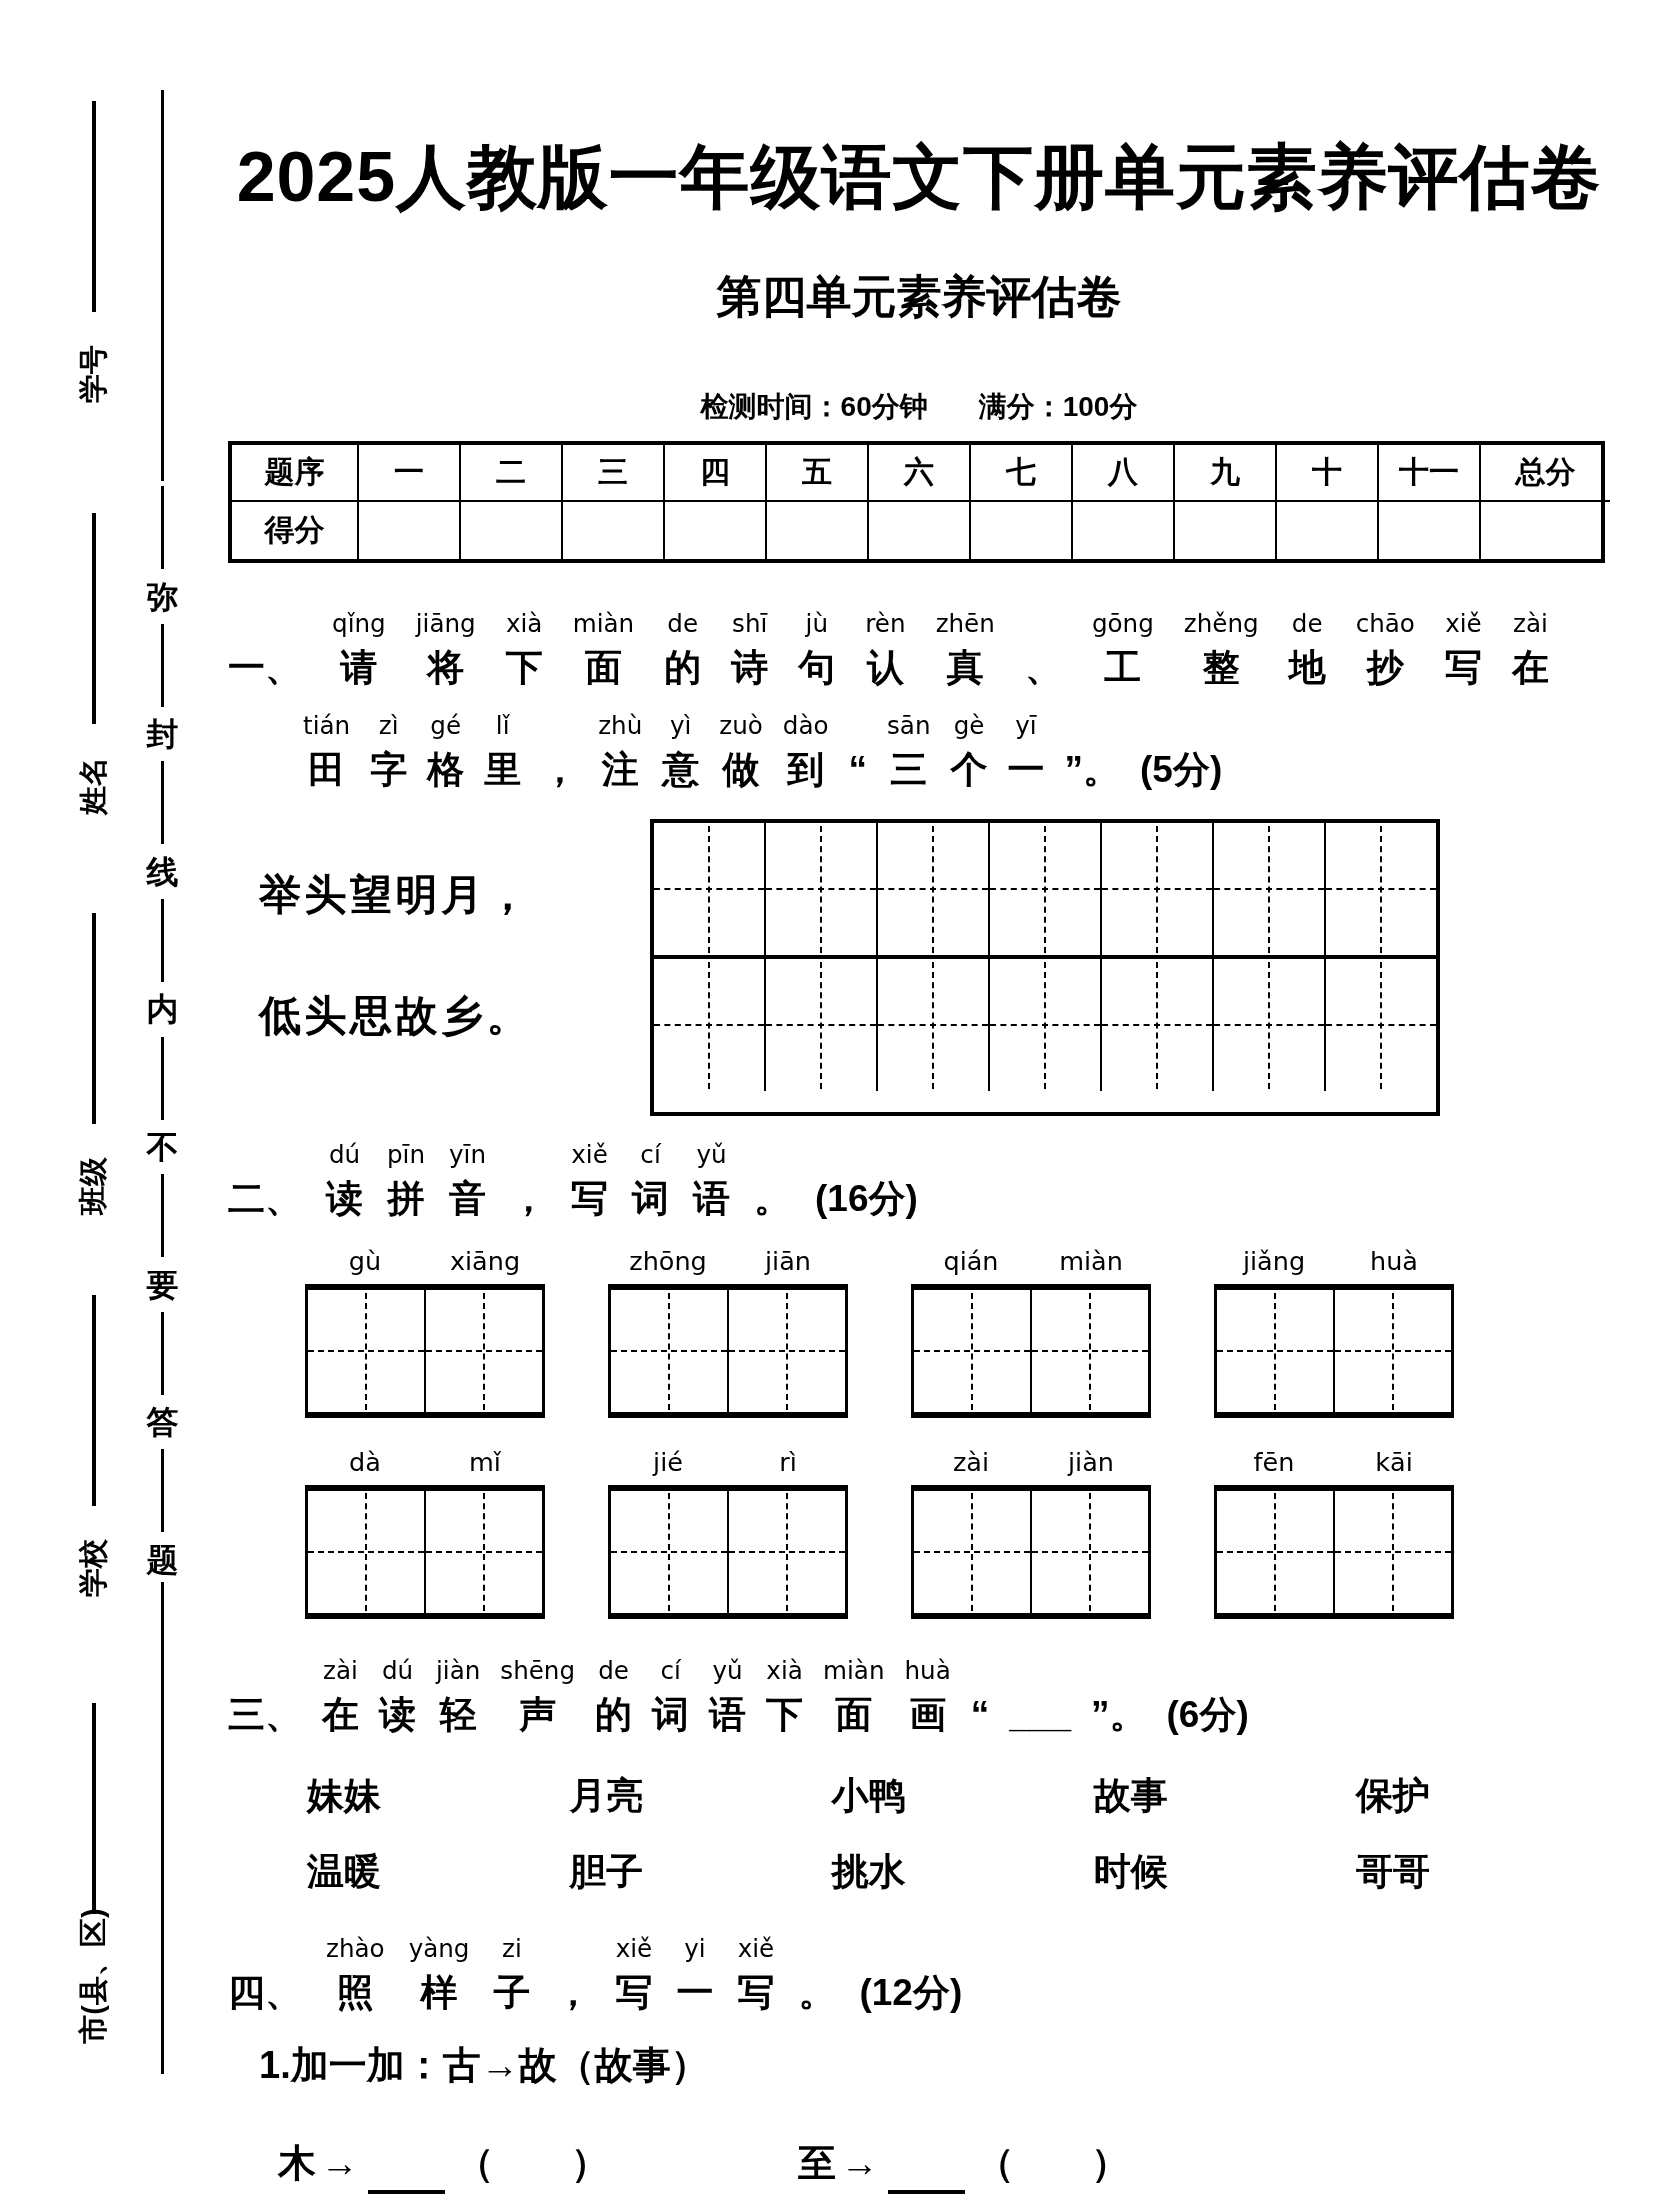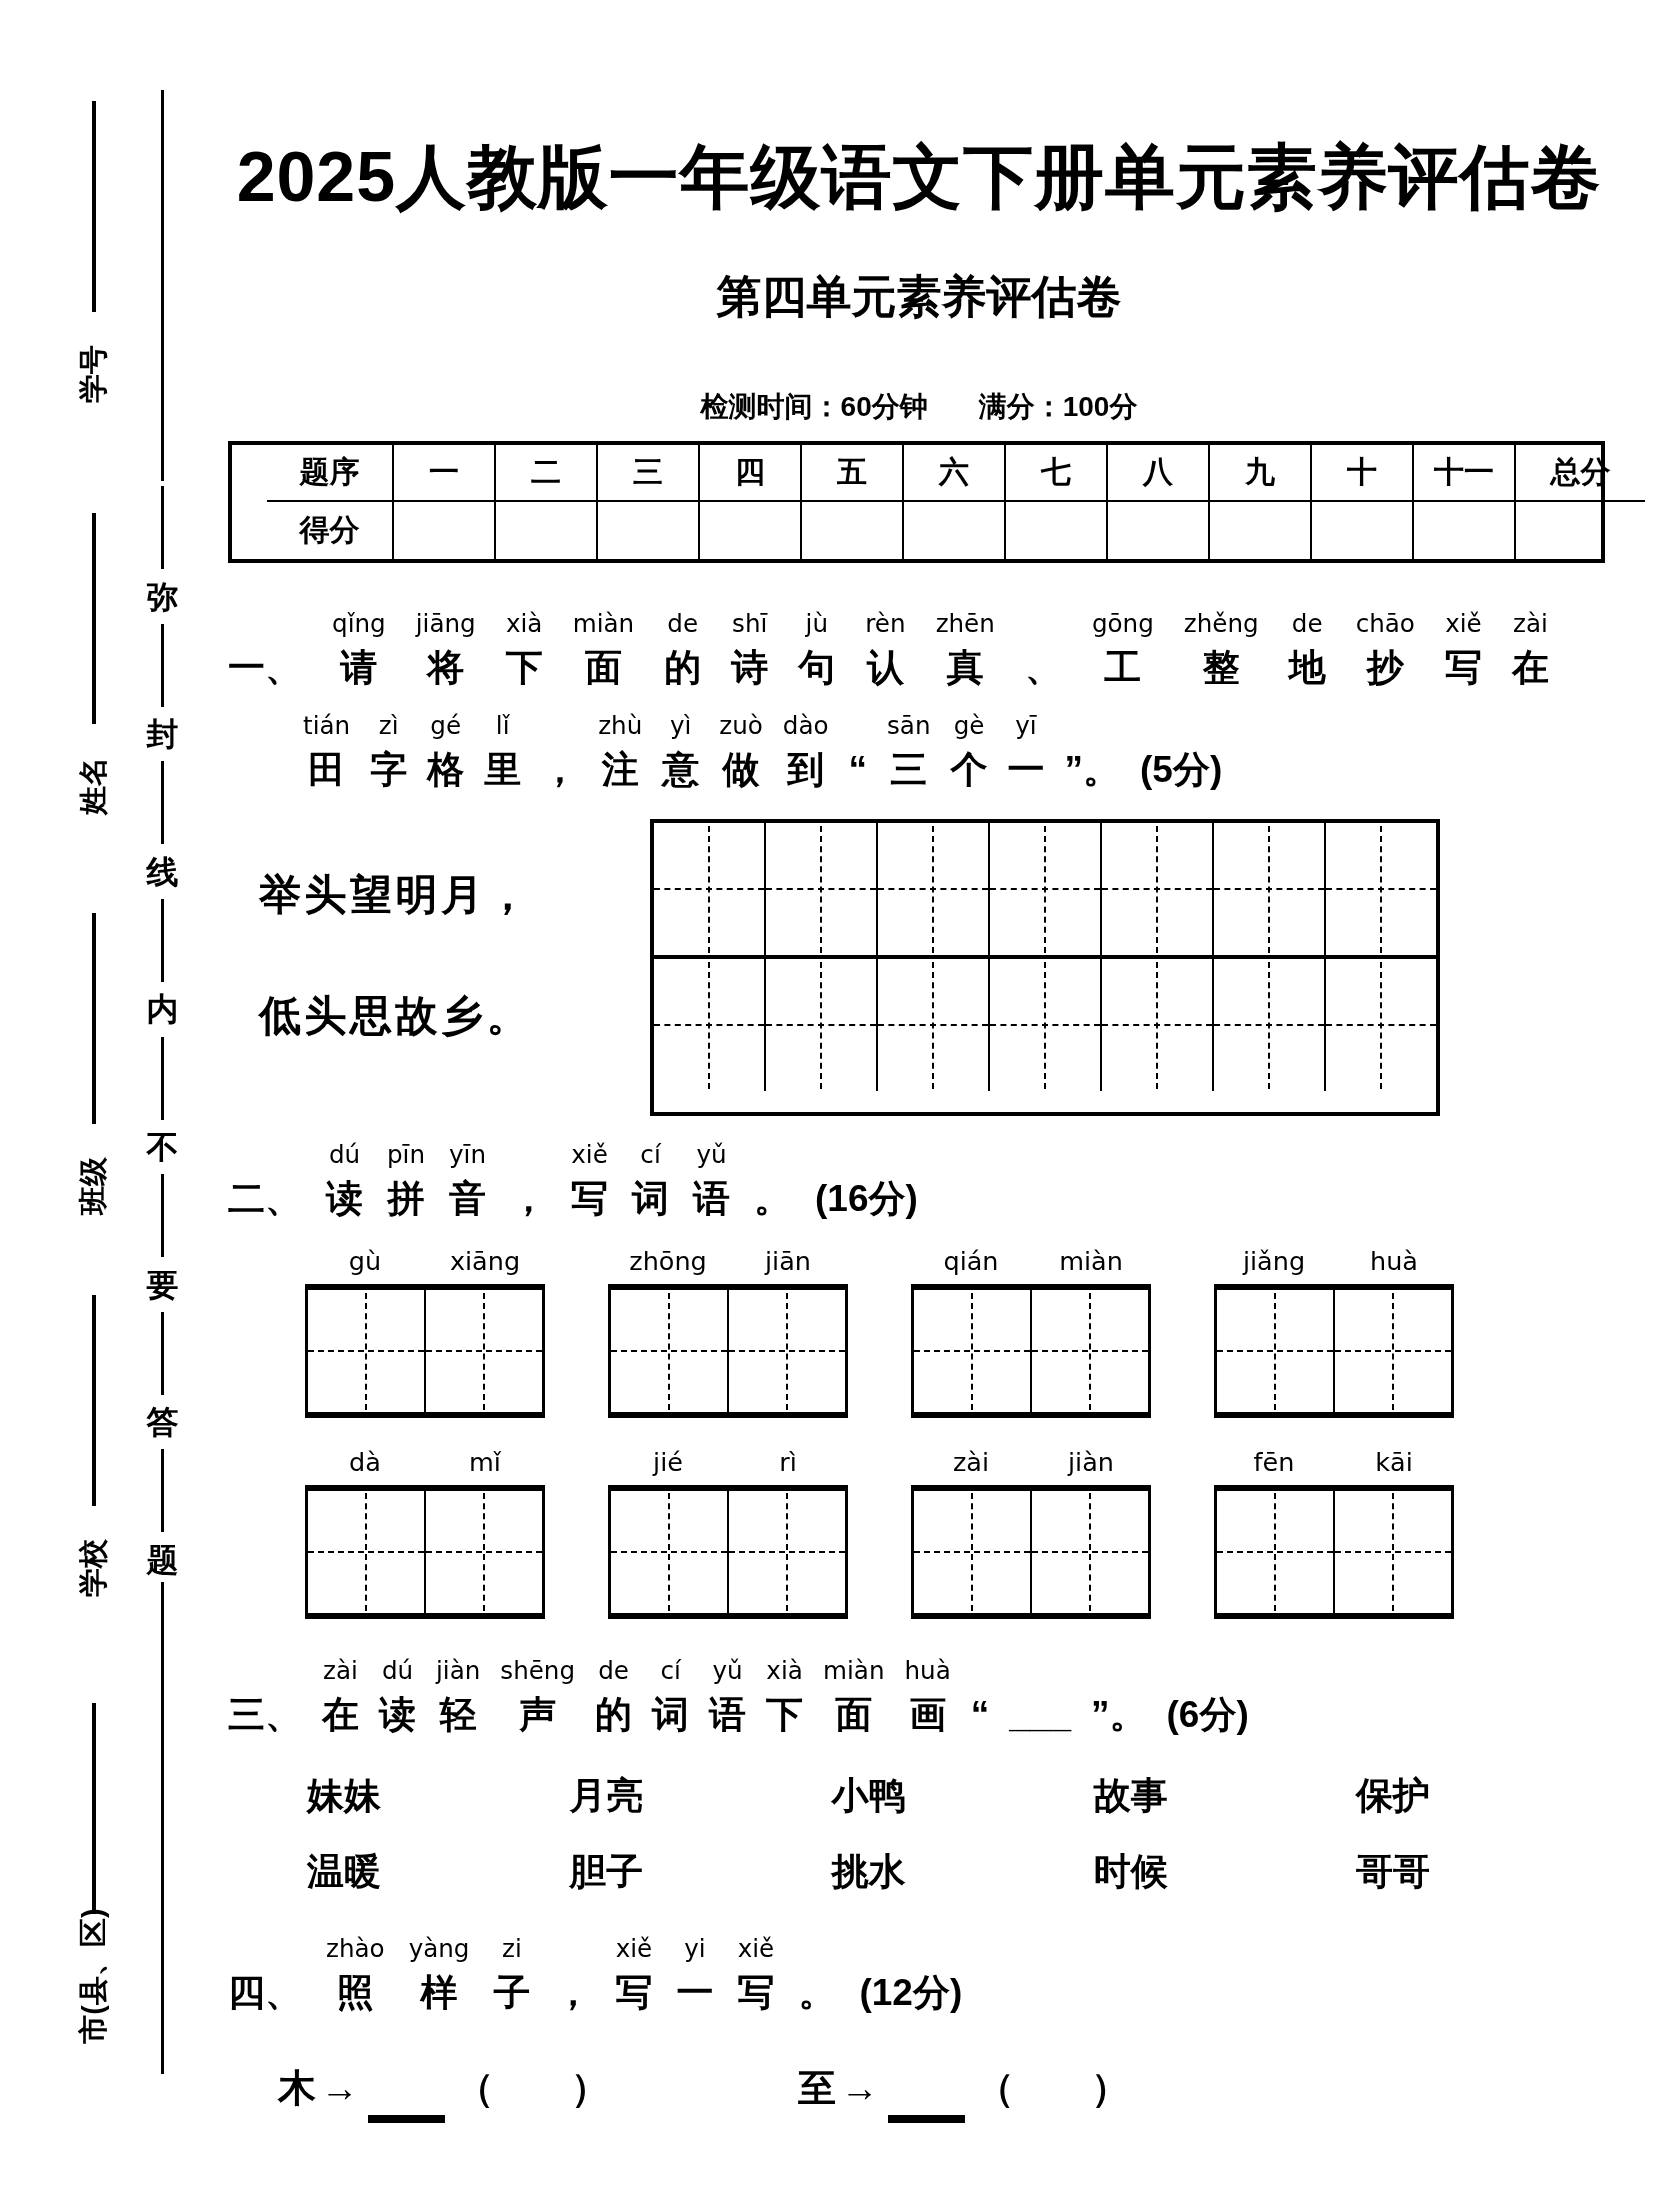--- a/index.html
+++ b/index.html
@@ -28,21 +28,21 @@
   .seal-seg{width:3.5px;height:83px;background:#000;margin:5.3px 0;}
   .seal-char{font-size:32px;font-weight:600;line-height:44px;}
 
   
   .content{position:absolute;left:228px;top:105px;width:1382px;}
   .title{margin-top:26px;text-align:center;font-size:70px;font-weight:900;letter-spacing:0.9px;}
   .subtitle{margin-top:42px;text-align:center;font-size:45px;font-weight:800;}
   .meta{margin-top:61px;display:flex;justify-content:center;gap:51px;font-size:28px;font-weight:700;}
 
   
-  .stable{margin-top:15.4px;display:grid;grid-template-columns:127px repeat(11,102px) 129px;grid-auto-rows:57px;border:4px solid #000;width:1377px;box-sizing:border-box;padding-left:35px;}
+  .stable{margin-top:15.4px;display:grid;grid-template-columns:127px repeat(11,102px) 129px;grid-auto-rows:57px;border:4px solid #000;width:1377px;box-sizing:border-box;}
   .repeat{display:contents;}
   .st{border-right:2.2px solid #000;border-bottom:2.2px solid #000;display:flex;align-items:center;justify-content:center;font-size:30px;font-weight:700;}
   .r1 > div:last-child{border-right:none;text-align:right;}
   .r2 > div:last-child{border-right:none;}
   .r2h,.c2{border-bottom:none;}
 
   
   .pline{display:flex;align-items:flex-end;margin-top:20px;}
   .jline{justify-content:space-between;width:1321px;}
   .gline{gap:24px;}
@@ -672,20 +672,21 @@
         <span class="pair">
           <span class="py"></span>
           <span class="zi">。</span>
         </span>
 
         <span class="pair">
           <span class="py"></span>
           <span class="zi">(12分)</span>
         </span>
       </div>
+    <div class="example">1.加一加：古→故（故事）</div>
 
     <div class="fills">
       <div class="fillgroup">
         <span class="fch">木</span>
         <span class="farrow">→</span>
         <span class="fblank"></span>
         <span class="fch">（</span>
         <span class="pspace"></span>
         <span class="fch">）</span>
       </div>

